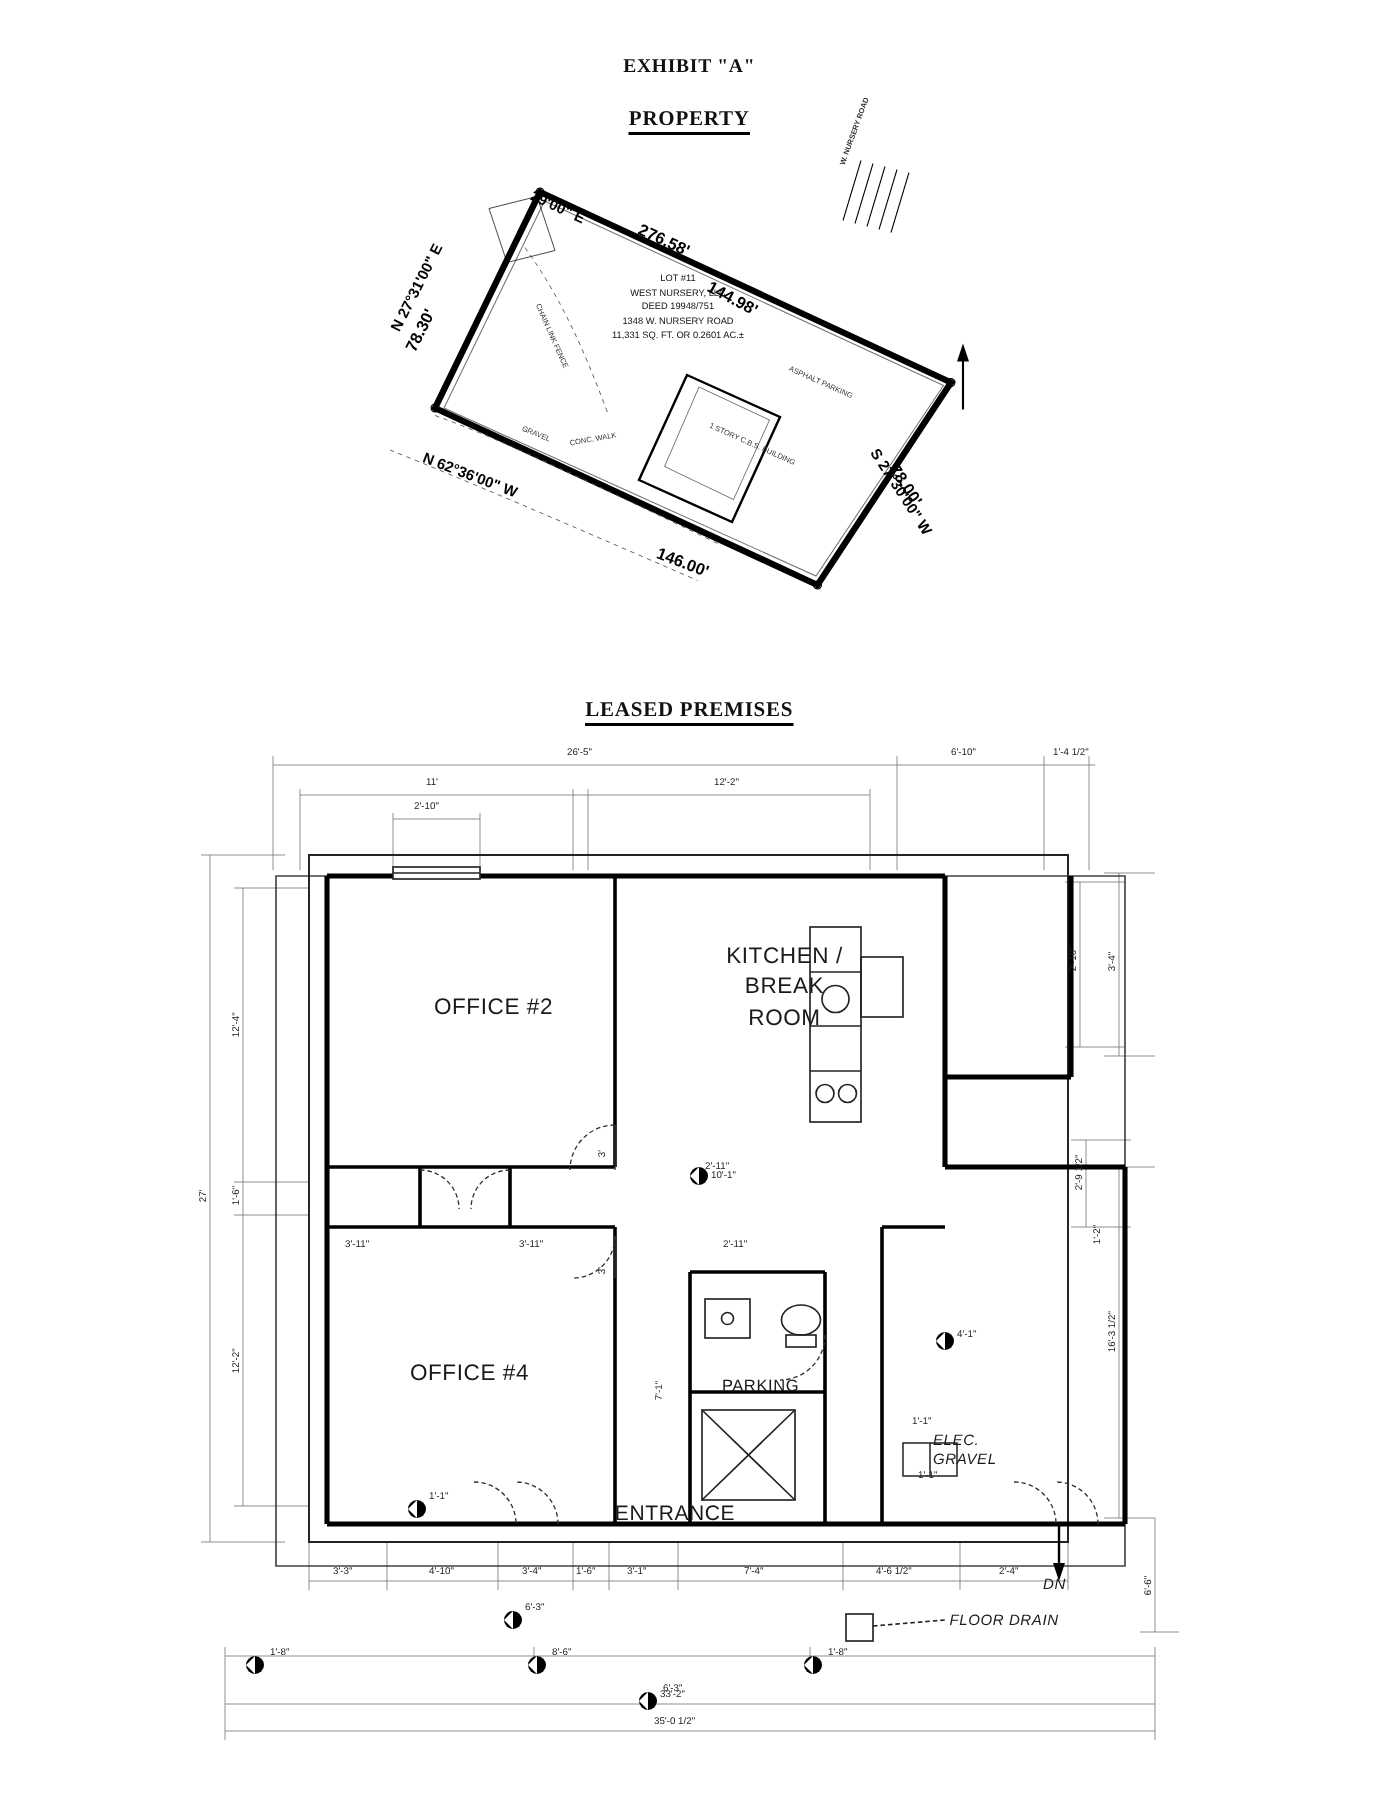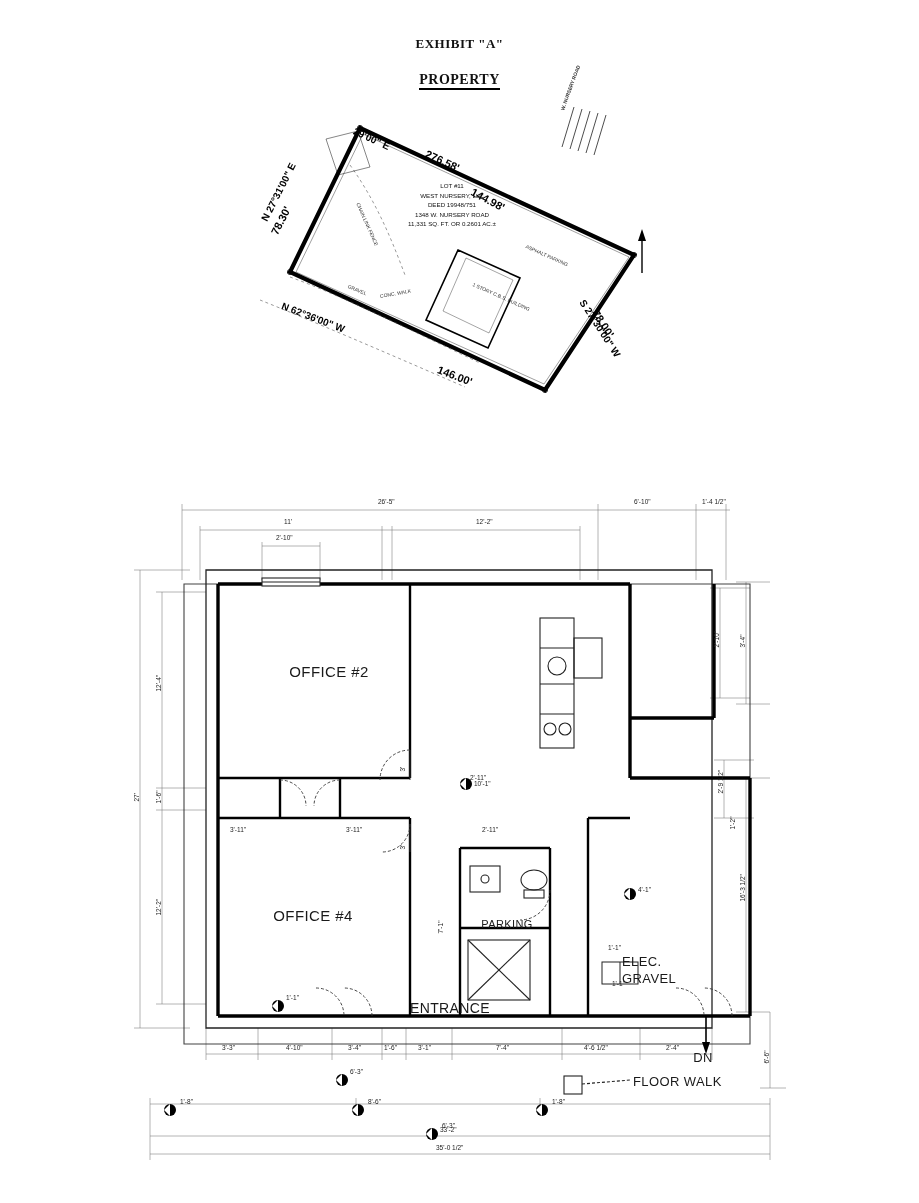--- a/index.html
+++ b/index.html
@@ -48,21 +48,21 @@
 
   
   #plan{position:absolute;left:110px;top:488px;width:700px;height:700px;}
   #plan svg{position:absolute;left:0;top:0;}
   .rm{
     position:absolute;font-family:"Liberation Sans", sans-serif;
     color:#1a1a1a;white-space:nowrap;text-align:center;letter-spacing:.4px;
   }
   .rm-lg{font-size:15px;line-height:1.35;}
   .rm-md{font-size:11px;}
-  .rm-sm{font-size:13px;line-height:1.3;}
+  .rm-sm{font-size:10px;line-height:1.3;font-style:italic;}
   .dimtxt{
     position:absolute;font-family:"Liberation Sans", sans-serif;
     font-size:6.5px;color:#222;white-space:nowrap;transform-origin:left center;
   }
   .dimtxt.v{font-size:6.5px;}
 </style>
 </head>
 <body>
 
 <div class="page">
@@ -139,20 +139,23 @@
     <div class="svy-dim" style="left:208px;top:268px;transform:rotate(21deg);">146.00'</div>
 
     <div class="svy-fine" style="left:128px;top:105px;transform:rotate(66deg);">CHAIN LINK FENCE</div>
     <div class="svy-fine" style="left:150px;top:198px;transform:rotate(-10deg);">CONC. WALK</div>
     <div class="svy-fine" style="left:243px;top:186px;transform:rotate(24deg);">1 STORY C.B.S. BUILDING</div>
     <div class="svy-fine" style="left:296px;top:148px;transform:rotate(24deg);">ASPHALT PARKING</div>
     <div class="svy-fine" style="left:118px;top:188px;transform:rotate(22deg);">GRAVEL</div>
     <div class="svy-fine" style="left:332px;top:12px;transform:rotate(-70deg);font-weight:700;">W. NURSERY ROAD</div>
   </div>
 
+  <div class="doc-title" id="leased-title">
+    <span>LEASED PREMISES</span>
+  </div>
 
   <div id="plan">
     <svg width="700" height="700" viewBox="0 0 700 700">
 
       <g stroke="#777" stroke-width="0.55" fill="none">
 
         <line x1="72" y1="22" x2="620" y2="22"></line>
         <line x1="72" y1="16" x2="72" y2="92"></line>
         <line x1="488" y1="16" x2="488" y2="92"></line>
         <line x1="586" y1="16" x2="586" y2="92"></line>
@@ -345,33 +348,38 @@
           </g>
         <g>
             <circle cx="520" cy="406" r="6"></circle>
             <path d="M520,400 L520,412 L514,406 Z" fill="#fff"></path>
           </g>
       </g>
     </svg>
 
     <div class="rm rm-lg" style="left:144px;top:174px;width:150px;">OFFICE #2</div>
 
+    <div class="rm rm-lg" style="left:338px;top:140px;width:150px;">
+      <div>KITCHEN /</div>
+      <div>BREAK</div>
+      <div>ROOM</div>
+    </div>
 
     <div class="rm rm-lg" style="left:128px;top:418px;width:150px;">OFFICE #4</div>
 
     <div class="rm rm-md" style="left:342px;top:430px;width:110px;">PARKING</div>
 
     <div class="rm" style="left:250px;top:512px;width:180px;font-size:14px;">ENTRANCE</div>
 
     <div class="rm rm-sm" style="left:512px;top:466px;width:60px;text-align:left;">
       <div>ELEC.</div>
       <div>GRAVEL</div>
     </div>
 
-    <div class="rm rm-sm" style="left:523px;top:586px;width:80px;text-align:left;">FLOOR WALK</div>
+    <div class="rm rm-sm" style="left:523px;top:586px;width:80px;text-align:left;">FLOOR DRAIN</div>
 
     <div class="rm rm-sm" style="left:580px;top:562px;width:26px;">DN</div>
 
     <div class="dimtxt" style="left:268px;top:10px;">26'-5"</div>
     <div class="dimtxt" style="left:524px;top:10px;">6'-10"</div>
     <div class="dimtxt" style="left:592px;top:10px;">1'-4 1/2"</div>
     <div class="dimtxt" style="left:174px;top:30px;">11'</div>
     <div class="dimtxt" style="left:366px;top:30px;">12'-2"</div>
     <div class="dimtxt" style="left:166px;top:46px;">2'-10"</div>
 

